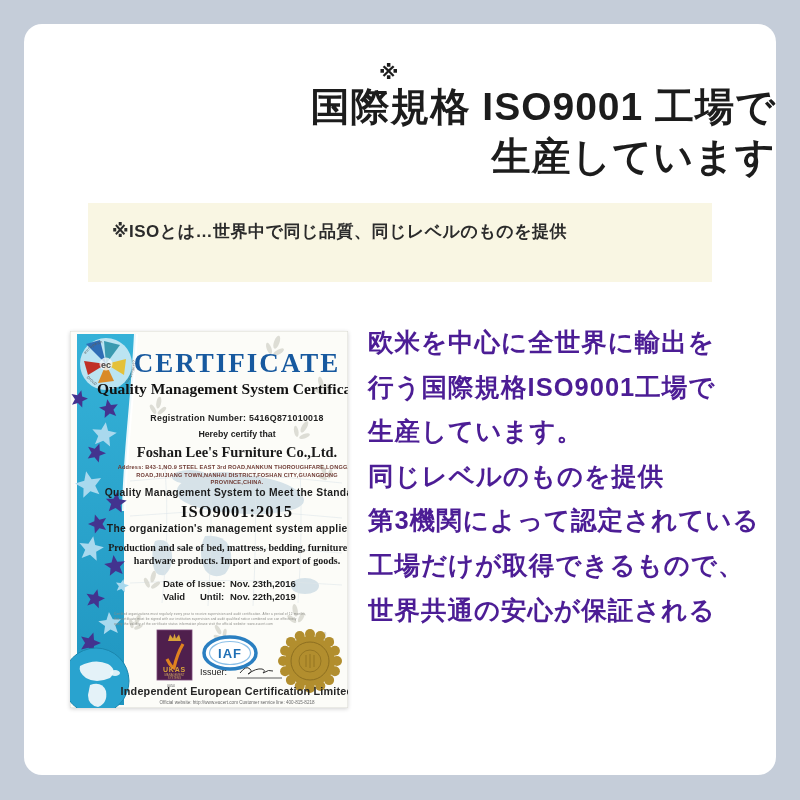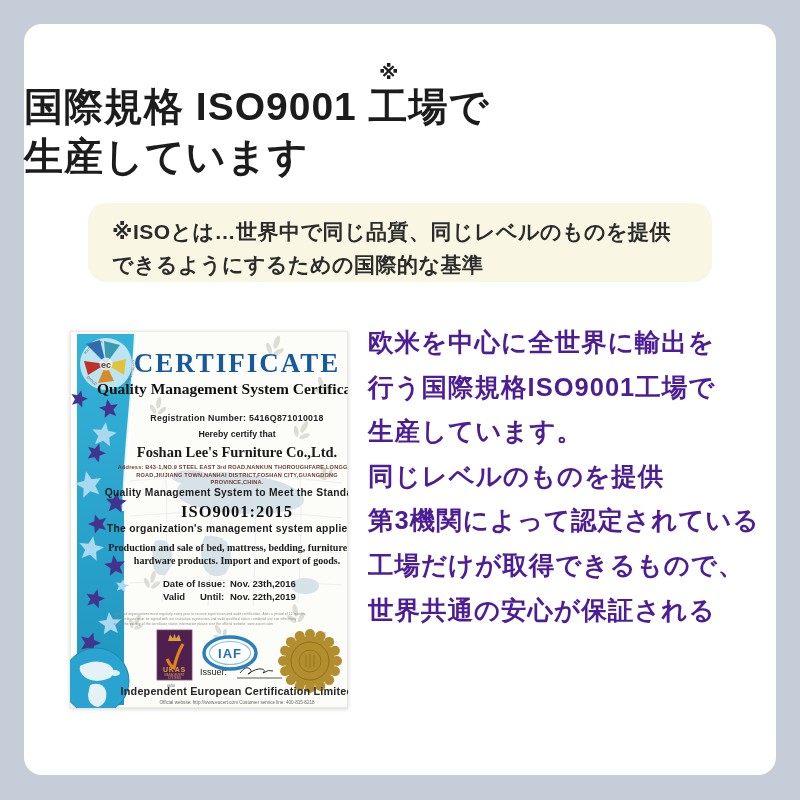--- a/index.html
+++ b/index.html
@@ -1,26 +1,26 @@
 <!DOCTYPE html>
 <html><head>
 <meta charset="utf-8">
 <style>
   html,body{margin:0;padding:0;}
   body{width:800px;height:800px;overflow:hidden;}
   .stage{position:relative;width:800px;height:800px;background:#c5cdd9;
          font-family:"Liberation Sans","DejaVu Sans",sans-serif;color:#1c1c1c;}
   .card{position:absolute;left:24px;top:24px;width:752px;height:751px;
         background:#ffffff;border-radius:18px;}
-  .title-block{position:absolute;top:58px;left:0;width:752px;text-align:left;
+  .title-block{position:absolute;top:58px;left:0;width:752px;text-align:right;
         font-size:39px;font-weight:700;line-height:50px;letter-spacing:1px;color:#1c1c1c;}
   .note-mark{position:absolute;top:36px;left:355px;font-size:20px;font-weight:700;color:#1c1c1c;}
   .note-box{position:absolute;top:179px;left:64px;width:624px;height:79px;
-        background:#f9f6e3;border-radius:18px;box-sizing:border-box;
-        padding:12px 20px 0 24px;font-size:21px;font-weight:600;line-height:33px;
+        background:#f9f6e3;border-radius:0;box-sizing:border-box;
+        padding:12px 20px 0 24px;font-size:17px;font-weight:600;line-height:33px;
         letter-spacing:0.5px;color:#2b2b2b;}
   .cert-wrap{position:absolute;top:307px;left:46px;width:278px;height:377px;
         box-shadow:0 1px 4px rgba(0,0,0,0.18);background:#fcfcf8;}
   .desc{position:absolute;top:296px;left:344px;width:400px;
         font-size:25.5px;font-weight:600;letter-spacing:1px;line-height:44.6px;color:#4c1d95;}
   svg text{font-family:"Liberation Sans","DejaVu Sans",sans-serif;}
   svg text.serif{font-family:"Liberation Serif","DejaVu Serif",serif;}
 </style>
 </head>
 <body>
@@ -29,21 +29,20 @@
   <div class="card">
 
     <span class="note-mark">※</span>
     <div class="title-block">
       <div>国際規格 ISO9001 工場で</div>
       <div>生産しています</div>
     </div>
 
     <div class="note-box">
       <div>※ISOとは…世界中で同じ品質、同じレベルのものを提供</div>
-      <div>できるようにするための国際的な基準</div>
     </div>
 
     <div class="cert-wrap">
       <svg width="278" height="377" viewBox="0 0 278 377" xmlns="http://www.w3.org/2000/svg">
         <defs>
           <linearGradient id="bandGrad" x1="0" y1="0" x2="0" y2="1">
             <stop offset="0" stop-color="#35b2d8"></stop>
             <stop offset="1" stop-color="#1f95c0"></stop>
           </linearGradient>
           <path id="star" d="M0,-10 L2.65,-3.64 L9.51,-3.09 L4.28,1.39 L5.88,8.09 L0,4.5 L-5.88,8.09 L-4.28,1.39 L-9.51,-3.09 L-2.65,-3.64 Z"></path>

